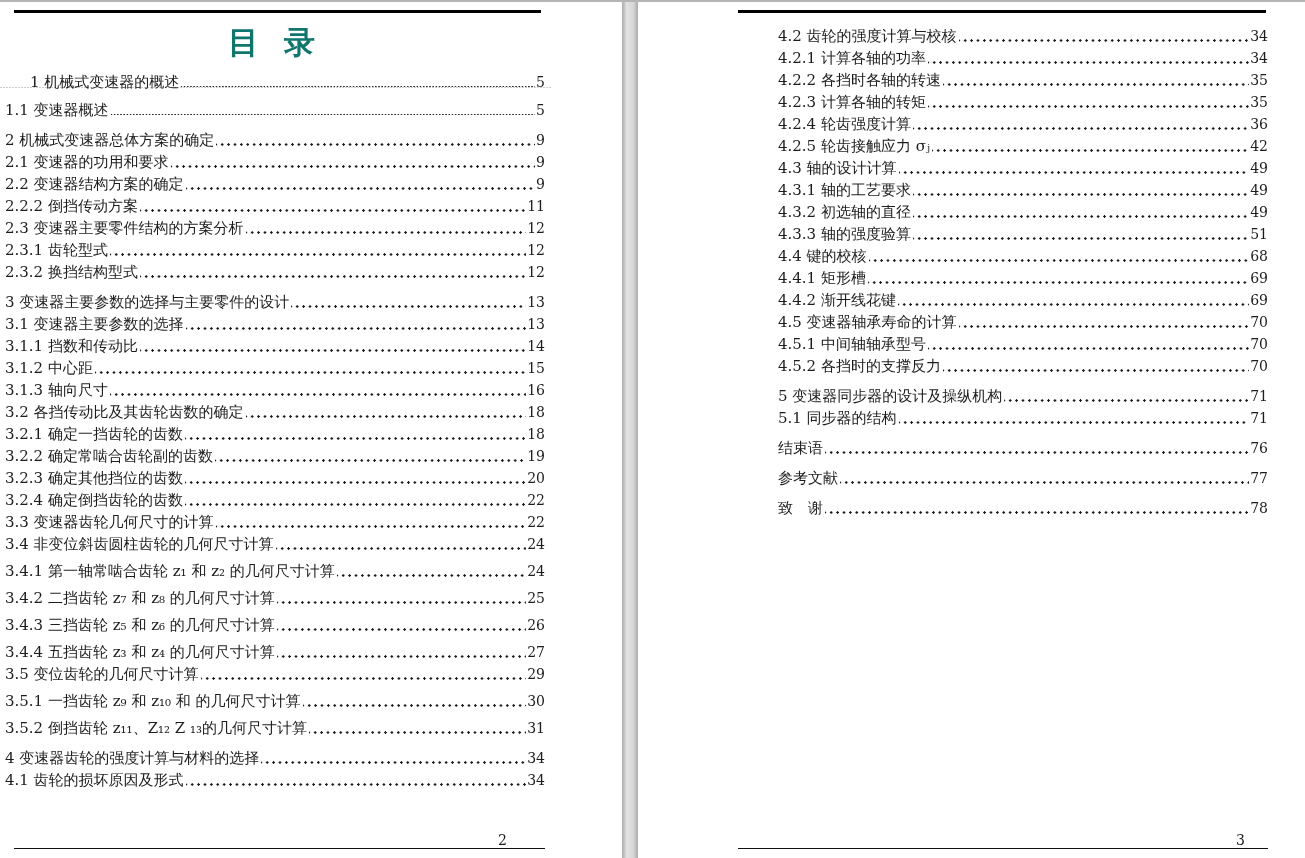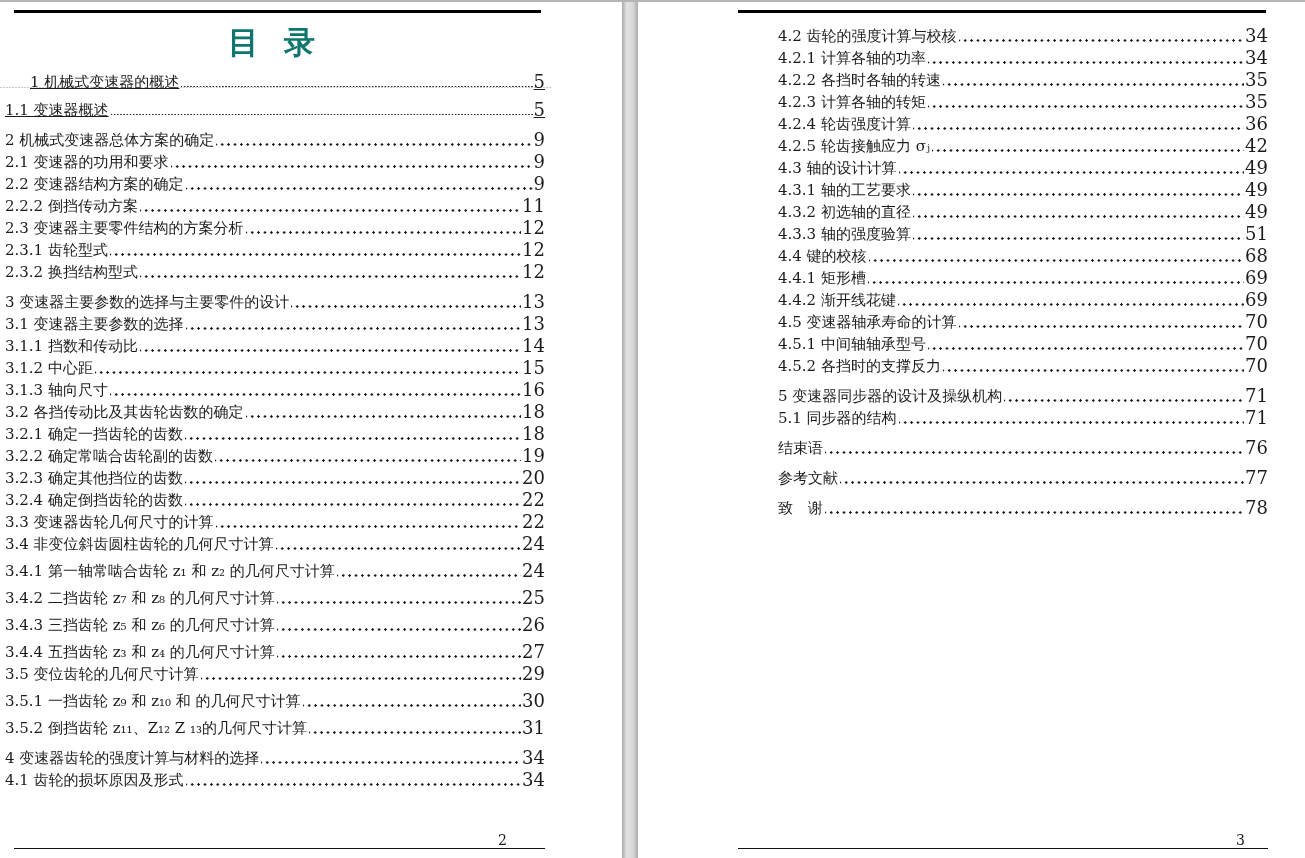--- a/index.html
+++ b/index.html
@@ -57,27 +57,27 @@
 
   .toc { position: absolute; }
   .page-left  .toc { top: 64px; left: 5px;  right: 77px; }
   .page-right .toc { top: 24px; left: 97px; right: 37px; margin-left: 43px; }
 
   .toc-row {
     display: flex; align-items: flex-end;
     height: 22px; font-size: 15px; color: #1c1c1c;
     cursor: default;
   }
-  .toc-row.fine   { height: 28px; text-decoration: underline; }
+  .toc-row.fine   { height: 28px; }
   .toc-row.spaced { height: 27px; }
   .toc-row.level1:not(:first-child) { margin-top: 8px; }
   .toc-row.indent .toc-text { padding-left: 25px; }
 
   .toc-text { white-space: nowrap; line-height: 20px; }
-  .toc-page { white-space: nowrap; line-height: 20px; font-size: 18px; }
+  .toc-page { white-space: nowrap; line-height: 20px; font-size: 14px; }
 
   .leader {
     flex: 1 1 auto; min-width: 10px; height: 20px;
     margin: 0 1px 0 2px;
     background-image: radial-gradient(circle, #1a1a1a 1.05px, rgba(0,0,0,0) 1.4px);
     background-size: 6.4px 5px;
     background-repeat: repeat-x;
     background-position: left 3px bottom 3px;
   }
   .toc-row.fine .leader {

